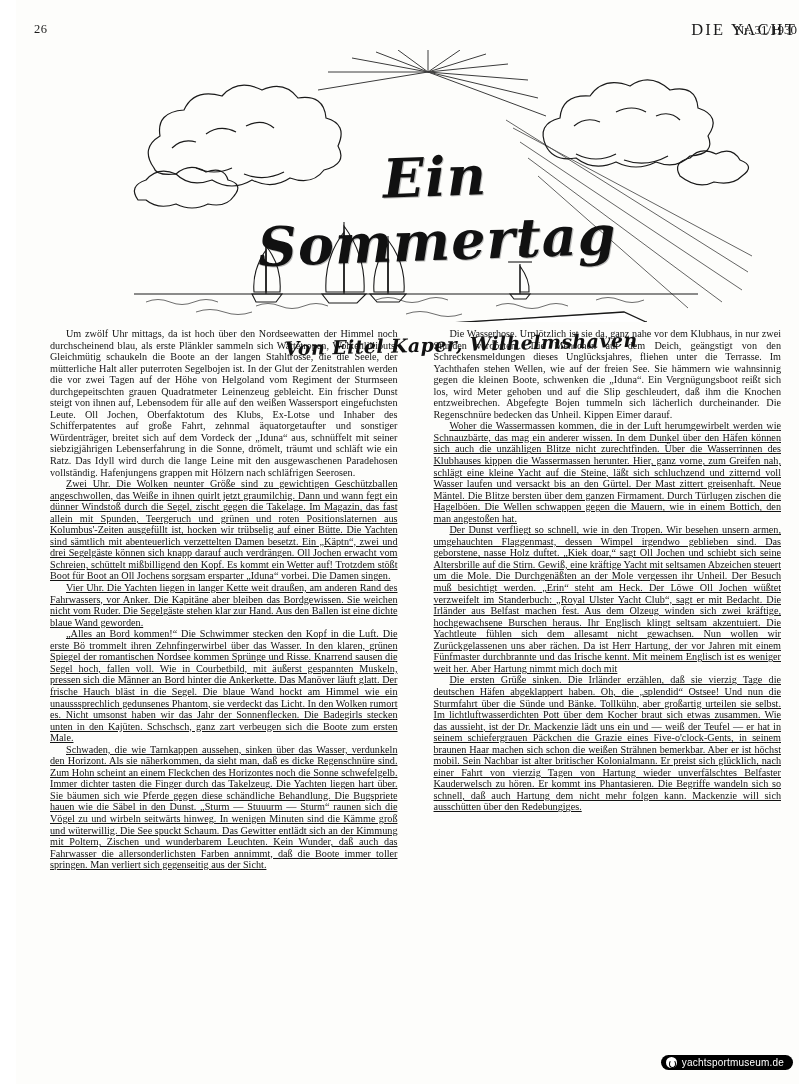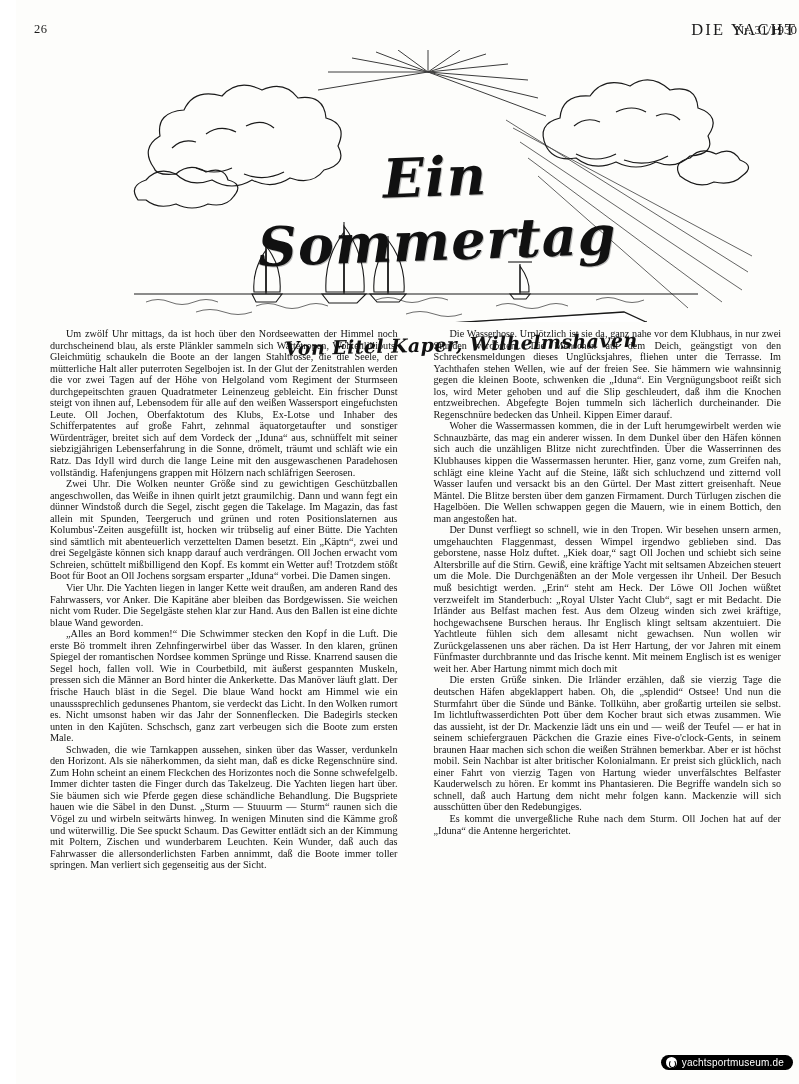--- a/index.html
+++ b/index.html
@@ -116,21 +116,21 @@
     line-height: 11.55px;
     text-align: justify;
     text-justify: inter-word;
     hyphens: auto;
     color: #121212;
   }
   .col p {
     margin: 0;
     text-indent: 16px;
   }
-  .col p + p { margin-top: 0px; }
+  .col p + p { margin-top: 0px; text-decoration: underline; }
 
   
   .footer-badge {
     position: absolute;
     right: 22px;
     bottom: 14px;
     display: flex;
     align-items: center;
     gap: 5px;
     background: #000;
@@ -276,21 +276,20 @@
       <p>Zwei Uhr. Die Wolken neunter Größe sind zu gewichtigen Geschützballen angeschwollen, das Weiße in ihnen quirlt jetzt graumilchig. Dann und wann fegt ein dünner Windstoß durch die Segel, zischt gegen die Takelage. Im Magazin, das fast allein mit Spunden, Teergeruch und grünen und roten Positionslaternen aus Kolumbus'-Zeiten ausgefüllt ist, hocken wir trübselig auf einer Bütte. Die Yachten sind sämtlich mit abenteuerlich verzettelten Damen besetzt. Ein „Käptn“, zwei und drei Segelgäste können sich knapp darauf auch verdrängen. Oll Jochen erwacht vom Schreien, schüttelt mißbilligend den Kopf. Es kommt ein Wetter auf! Trotzdem stößt Boot für Boot an Oll Jochens sorgsam ersparter „Iduna“ vorbei. Die Damen singen.</p>
       <p>Vier Uhr. Die Yachten liegen in langer Kette weit draußen, am anderen Rand des Fahrwassers, vor Anker. Die Kapitäne aber bleiben das Bordgewissen. Sie weichen nicht vom Ruder. Die Segelgäste stehen klar zur Hand. Aus den Ballen ist eine dichte blaue Wand geworden.</p>
       <p>„Alles an Bord kommen!“ Die Schwimmer stecken den Kopf in die Luft. Die erste Bö trommelt ihren Zehnfingerwirbel über das Wasser. In den klaren, grünen Spiegel der romantischen Nordsee kommen Sprünge und Risse. Knarrend sausen die Segel hoch, fallen voll. Wie in Courbetbild, mit äußerst gespannten Muskeln, pressen sich die Männer an Bord hinter die Ankerkette. Das Manöver läuft glatt. Der frische Hauch bläst in die Segel. Die blaue Wand hockt am Himmel wie ein unausssprechlich gedunsenes Phantom, sie verdeckt das Licht. In den Wolken rumort es. Nicht umsonst haben wir das Jahr der Sonnenflecken. Die Badegirls stecken unten in den Kajüten. Schschsch, ganz zart verbeugen sich die Boote zum ersten Male.</p>
       <p>Schwaden, die wie Tarnkappen aussehen, sinken über das Wasser, verdunkeln den Horizont. Als sie näherkommen, da sieht man, daß es dicke Regenschnüre sind. Zum Hohn scheint an einem Fleckchen des Horizontes noch die Sonne schwefelgelb. Immer dichter tasten die Finger durch das Takelzeug. Die Yachten liegen hart über. Sie bäumen sich wie Pferde gegen diese schändliche Behandlung. Die Bugspriete hauen wie die Säbel in den Dunst. „Sturm — Stuuurm — Sturm“ raunen sich die Vögel zu und wirbeln seitwärts hinweg. In wenigen Minuten sind die Kämme groß und wüterwillig. Die See spuckt Schaum. Das Gewitter entlädt sich an der Kimmung mit Poltern, Zischen und wunderbarem Leuchten. Kein Wunder, daß auch das Fahrwasser die allersonderlichsten Farben annimmt, daß die Boote immer toller springen. Man verliert sich gegenseitig aus der Sicht.</p>
     </div>
     <div class="col">
       <p>Die Wasserhose. Urplötzlich ist sie da, ganz nahe vor dem Klubhaus, in nur zwei Stunden verdöstem. Die Menschen auf dem Deich, geängstigt von den Schreckensmeldungen dieses Unglücksjahres, fliehen unter die Terrasse. Im Yachthafen stehen Wellen, wie auf der freien See. Sie hämmern wie wahnsinnig gegen die kleinen Boote, schwenken die „Iduna“. Ein Vergnügungsboot reißt sich los, wird Meter gehoben und auf die Slip geschleudert, daß ihm die Knochen entzweibrechen. Abgefegte Bojen tummeln sich lächerlich durcheinander. Die Regenschnüre bedecken das Unheil. Kippen Eimer darauf.</p>
       <p>Woher die Wassermassen kommen, die in der Luft herumgewirbelt werden wie Schnauzbärte, das mag ein anderer wissen. In dem Dunkel über den Häfen können sich auch die unzähligen Blitze nicht zurechtfinden. Über die Wasserrinnen des Klubhauses kippen die Wassermassen herunter. Hier, ganz vorne, zum Greifen nah, schlägt eine kleine Yacht auf die Steine, läßt sich schluchzend und zitternd voll Wasser laufen und versackt bis an den Gürtel. Der Mast zittert greisenhaft. Neue Mäntel. Die Blitze bersten über dem ganzen Firmament. Durch Türlugen zischen die Hagelböen. Die Wellen schwappen gegen die Mauern, wie in einem Bottich, den man angestoßen hat.</p>
       <p>Der Dunst verfliegt so schnell, wie in den Tropen. Wir besehen unsern armen, umgehauchten Flaggenmast, dessen Wimpel irgendwo geblieben sind. Das geborstene, nasse Holz duftet. „Kiek doar,“ sagt Oll Jochen und schiebt sich seine Altersbrille auf die Stirn. Gewiß, eine kräftige Yacht mit seltsamen Abzeichen steuert um die Mole. Die Durchgenäßten an der Mole vergessen ihr Unheil. Der Besuch muß besichtigt werden. „Erin“ steht am Heck. Der Löwe Oll Jochen wüßtet verzweifelt im Standerbuch: „Royal Ulster Yacht Club“, sagt er mit Bedacht. Die Irländer aus Belfast machen fest. Aus dem Olzeug winden sich zwei kräftige, hochgewachsene Burschen heraus. Ihr Englisch klingt seltsam akzentuiert. Die Yachtleute fühlen sich dem allesamt nicht gewachsen. Nun wollen wir Zurückgelassenen uns aber rächen. Da ist Herr Hartung, der vor Jahren mit einem Fünfmaster durchbrannte und das Irische kennt. Mit meinem Englisch ist es weniger weit her. Aber Hartung nimmt mich doch mit</p>
       <p>Die ersten Grüße sinken. Die Irländer erzählen, daß sie vierzig Tage die deutschen Häfen abgeklappert haben. Oh, die „splendid“ Ostsee! Und nun die Sturmfahrt über die Sünde und Bänke. Tollkühn, aber großartig urteilen sie selbst. Im lichtluftwasserdichten Pott über dem Kocher braut sich etwas zusammen. Wie das aussieht, ist der Dr. Mackenzie lädt uns ein und — weiß der Teufel — er hat in seinem schiefergrauen Päckchen die Grazie eines Five-o'clock-Gents, in seinem braunen Haar machen sich schon die weißen Strähnen bemerkbar. Aber er ist höchst mobil. Sein Nachbar ist alter britischer Kolonialmann. Er preist sich glücklich, nach einer Fahrt von vierzig Tagen von Hartung wieder unverfälschtes Belfaster Kauderwelsch zu hören. Er kommt ins Phantasieren. Die Begriffe wandeln sich so schnell, daß auch Hartung dem nicht mehr folgen kann. Mackenzie will sich ausschütten über den Redebungiges.</p>
-      <p>Es kommt die unvergeßliche Ruhe nach dem Sturm. Oll Jochen hat auf der „Iduna“ die Antenne hergerichtet.</p>
     </div>
   </div>
 
   <div class="footer-badge">
     <span class="dot"></span>
     <span>yachtsportmuseum.de</span>
   </div>
 
 </div>
 

